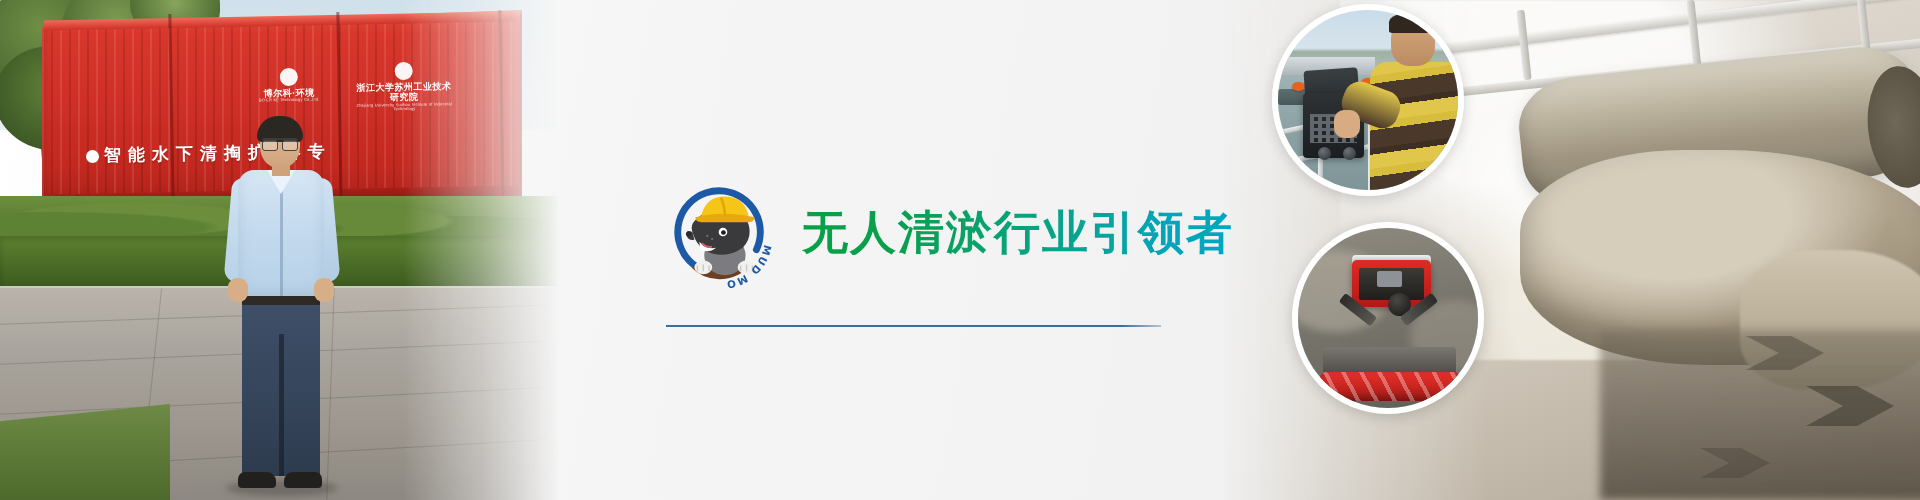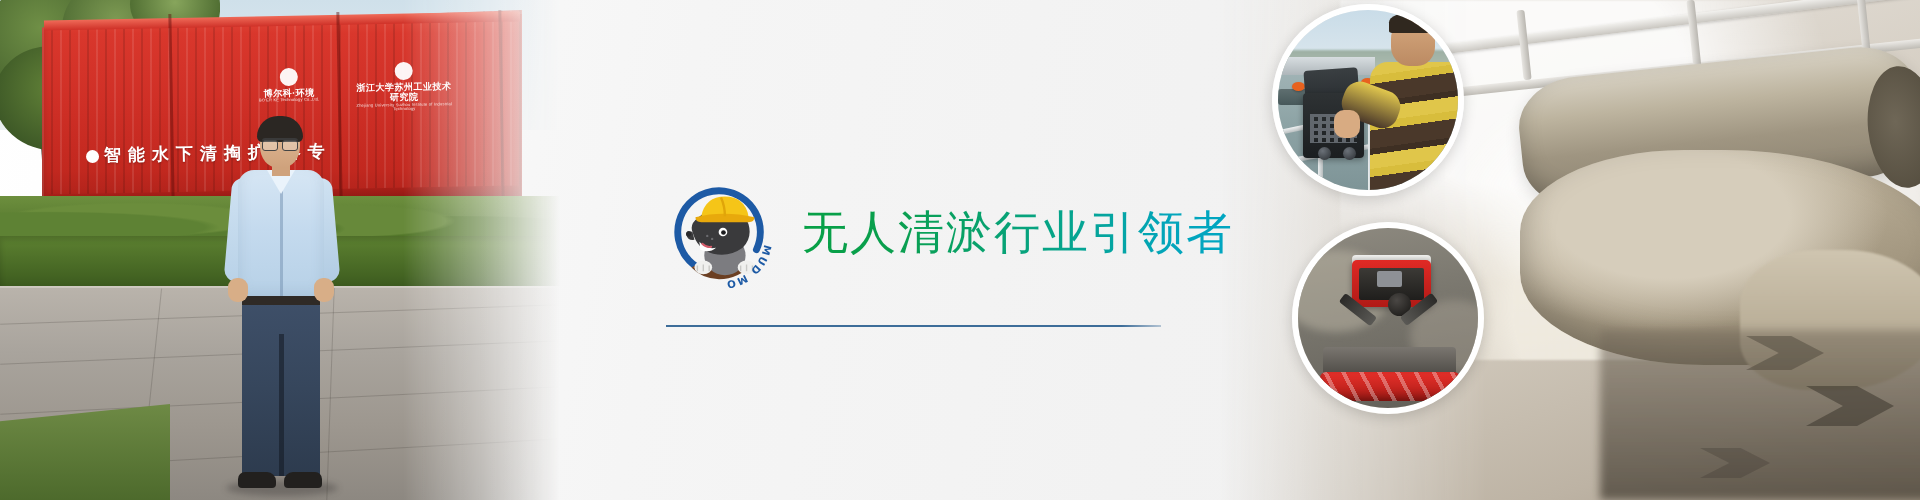--- a/index.html
+++ b/index.html
@@ -338,21 +338,21 @@
     display:flex; flex-direction:column; align-items:flex-start;
     justify-content:center;
   }
   .hero-row{ display:flex; align-items:center; gap:22px; margin-left:22px; }
 
   
   .logo{ position:relative; width:118px; height:118px; flex:0 0 118px; }
   .logo svg{ display:block; width:118px; height:118px; }
 
   .headline{
-    font-size:46px; font-weight:400; letter-spacing:2px; white-space:nowrap;
+    font-size:46px; font-weight:700; letter-spacing:2px; white-space:nowrap;
     background:linear-gradient(90deg,#07a046 0%,#0a9f4e 22%,#06a487 58%,#02a5bb 85%,#00a6c2 100%);
     -webkit-background-clip:text; background-clip:text;
     color:transparent; -webkit-text-fill-color:transparent;
     font-family:"DejaVu Sans","Liberation Sans",sans-serif;
     line-height:1;
   }
   .divider{
     margin-top:34px; margin-left:26px;
     width:495px; height:2px;
     background:linear-gradient(90deg,#3d6d99 0%,#3d6d99 92%,rgba(61,109,153,.35) 100%);

